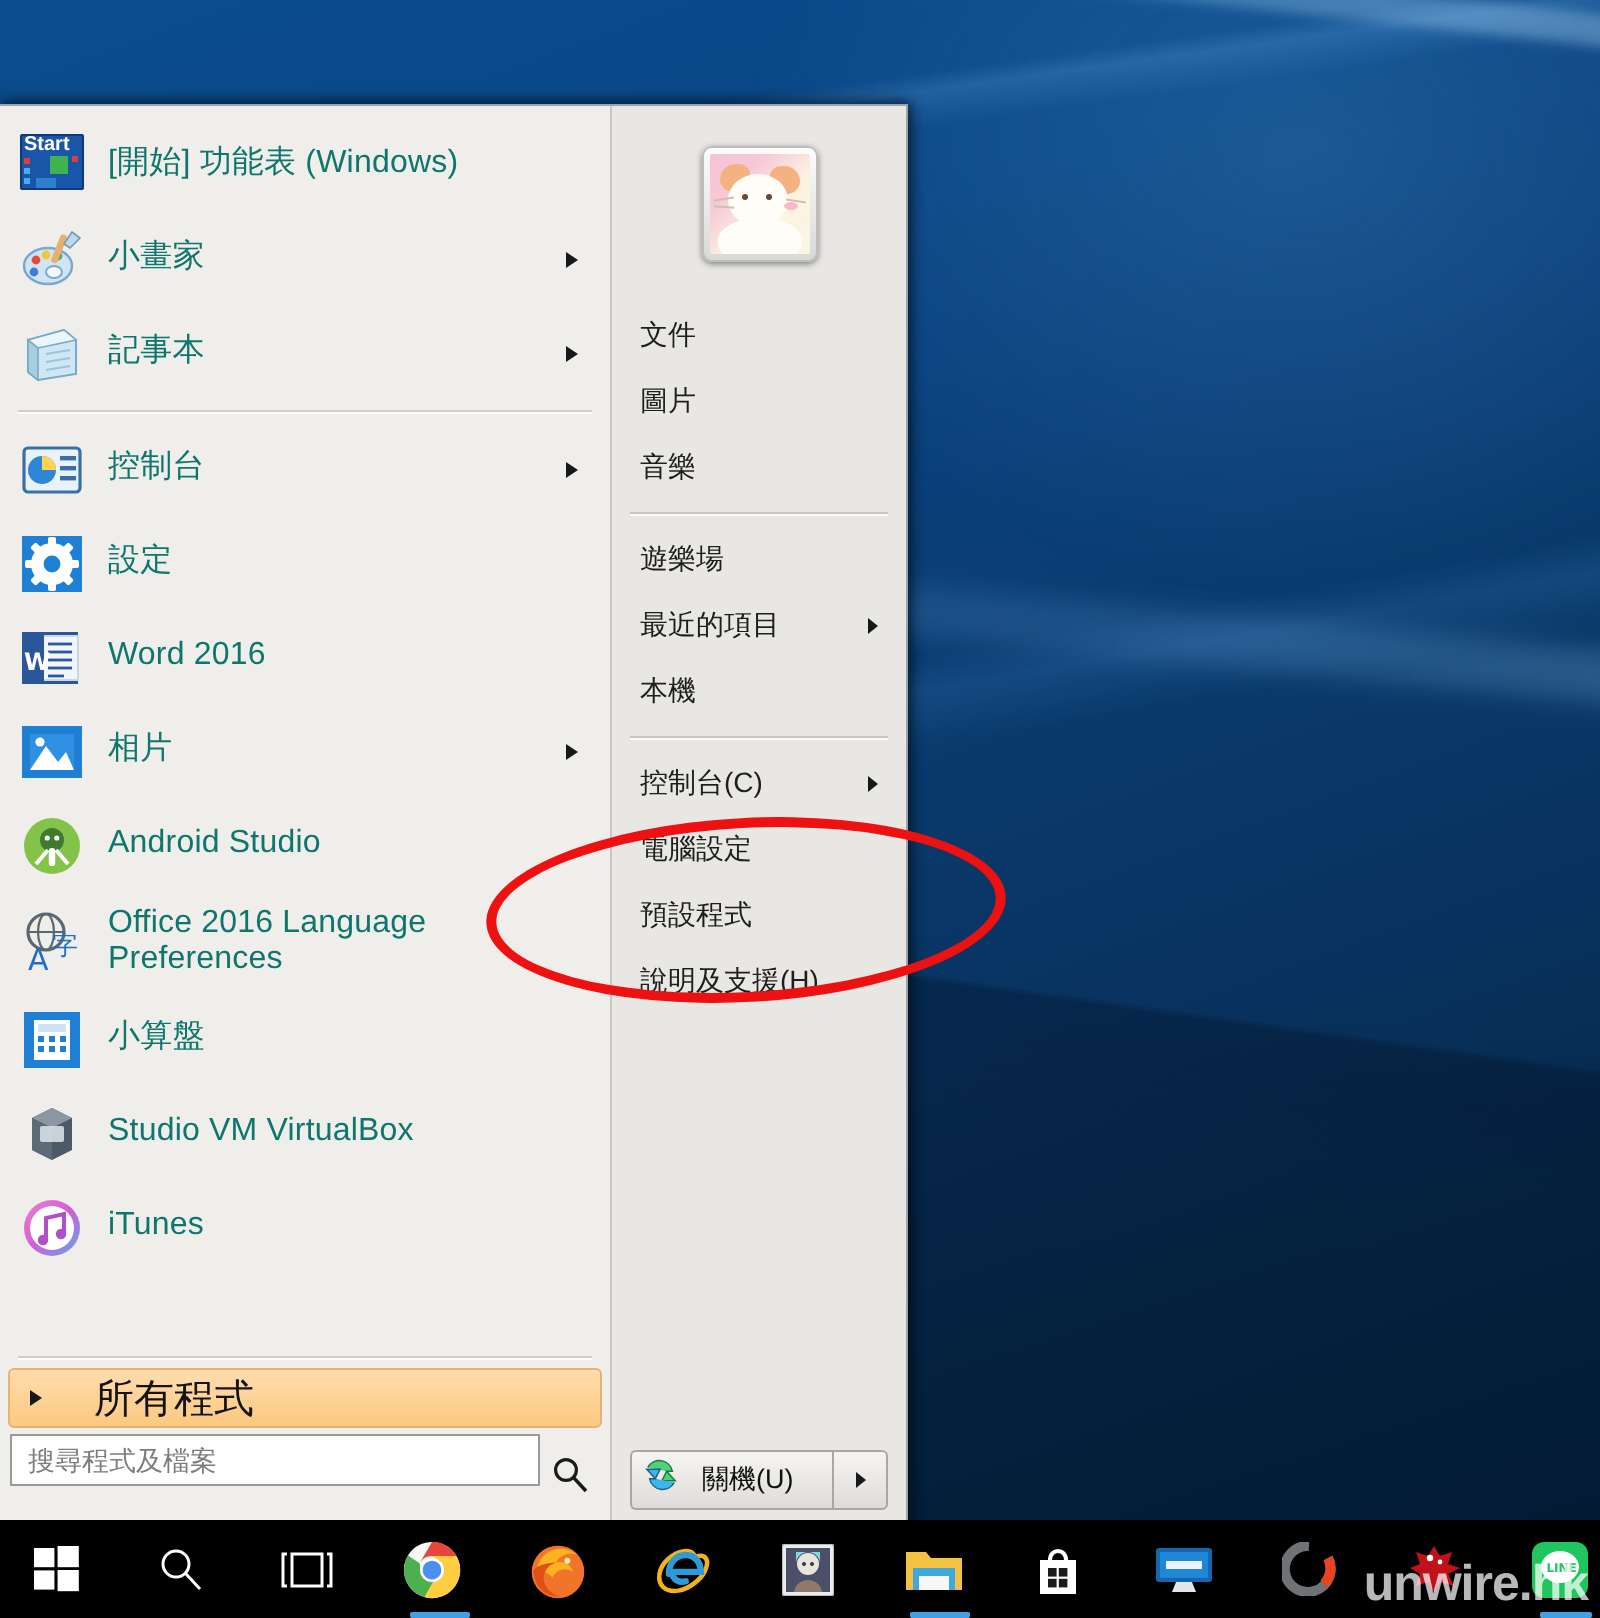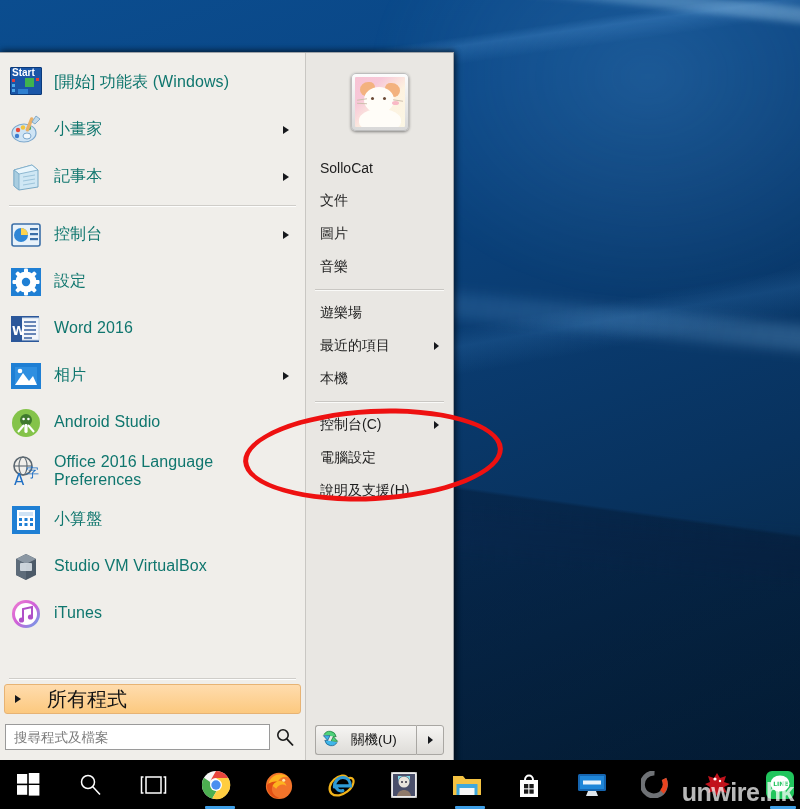--- a/index.html
+++ b/index.html
@@ -78,21 +78,21 @@
     background:linear-gradient(#ffdcae,#fcc97f);
     border:1px solid #e7b374;border-radius:3px;position:relative;
   }
   #all-programs .ap-arrow{
     width:0;height:0;margin-left:10px;margin-right:26px;
     border-left:6px solid #16181c;border-top:4.5px solid transparent;border-bottom:4.5px solid transparent;
   }
   #all-programs .ap-label{font-size:20px;color:#141414;}
 
   
-  #search-row{height:40px;padding:0 5px 8px 5px;display:flex;align-items:center;}
+  #search-row{height:40px;padding:0 5px 8px 5px;display:flex;}
   #search-box{
     flex:1;height:26px;background:#fff;border:1px solid #9a9a9a;
     display:flex;align-items:center;padding:0 6px;box-sizing:border-box;
   }
   #search-box input{
     border:none;outline:none;width:100%;font-size:13.5px;color:#444;
     font-family:"Liberation Sans","DejaVu Sans",sans-serif;background:transparent;
   }
   #search-box input::placeholder{color:#7d7d7d;}
   #search-icon-btn{width:30px;display:flex;align-items:center;justify-content:center;}
@@ -451,23 +451,20 @@
             <span class="eye-r"></span>
           <span class="blush"></span>
           <span class="wh1"></span>
             <span class="wh2"></span>
             <span class="wh3"></span>
         </div>
       </div>
     </div>
 
     <div class="right-item">
-      <span class="rlabel">SolloCat</span>
-    </div>
-    <div class="right-item">
       <span class="rlabel">文件</span>
     </div>
     <div class="right-item">
       <span class="rlabel">圖片</span>
     </div>
     <div class="right-item">
       <span class="rlabel">音樂</span>
     </div>
 
     <div class="right-sep"></div>
@@ -484,20 +481,23 @@
     </div>
 
     <div class="right-sep"></div>
 
     <div class="right-item">
       <span class="rlabel">控制台(C)</span>
       <span class="rarrow"></span>
     </div>
     <div class="right-item">
       <span class="rlabel">電腦設定</span>
+    </div>
+    <div class="right-item">
+      <span class="rlabel">預設程式</span>
     </div>
     <div class="right-item">
       <span class="rlabel">說明及支援(H)</span>
     </div>
 
     <div id="shutdown-row">
       <div id="shutdown-btn">
         <span>
           <svg width="17" height="17" viewBox="0 0 18 18">
             <path d="M2 5 A7 7 0 0 1 15 7 L12 7 L16.5 12 L9.5 12 L12 7" fill="#4fd27a" stroke="#1b7a3c" stroke-width=".8"></path>

